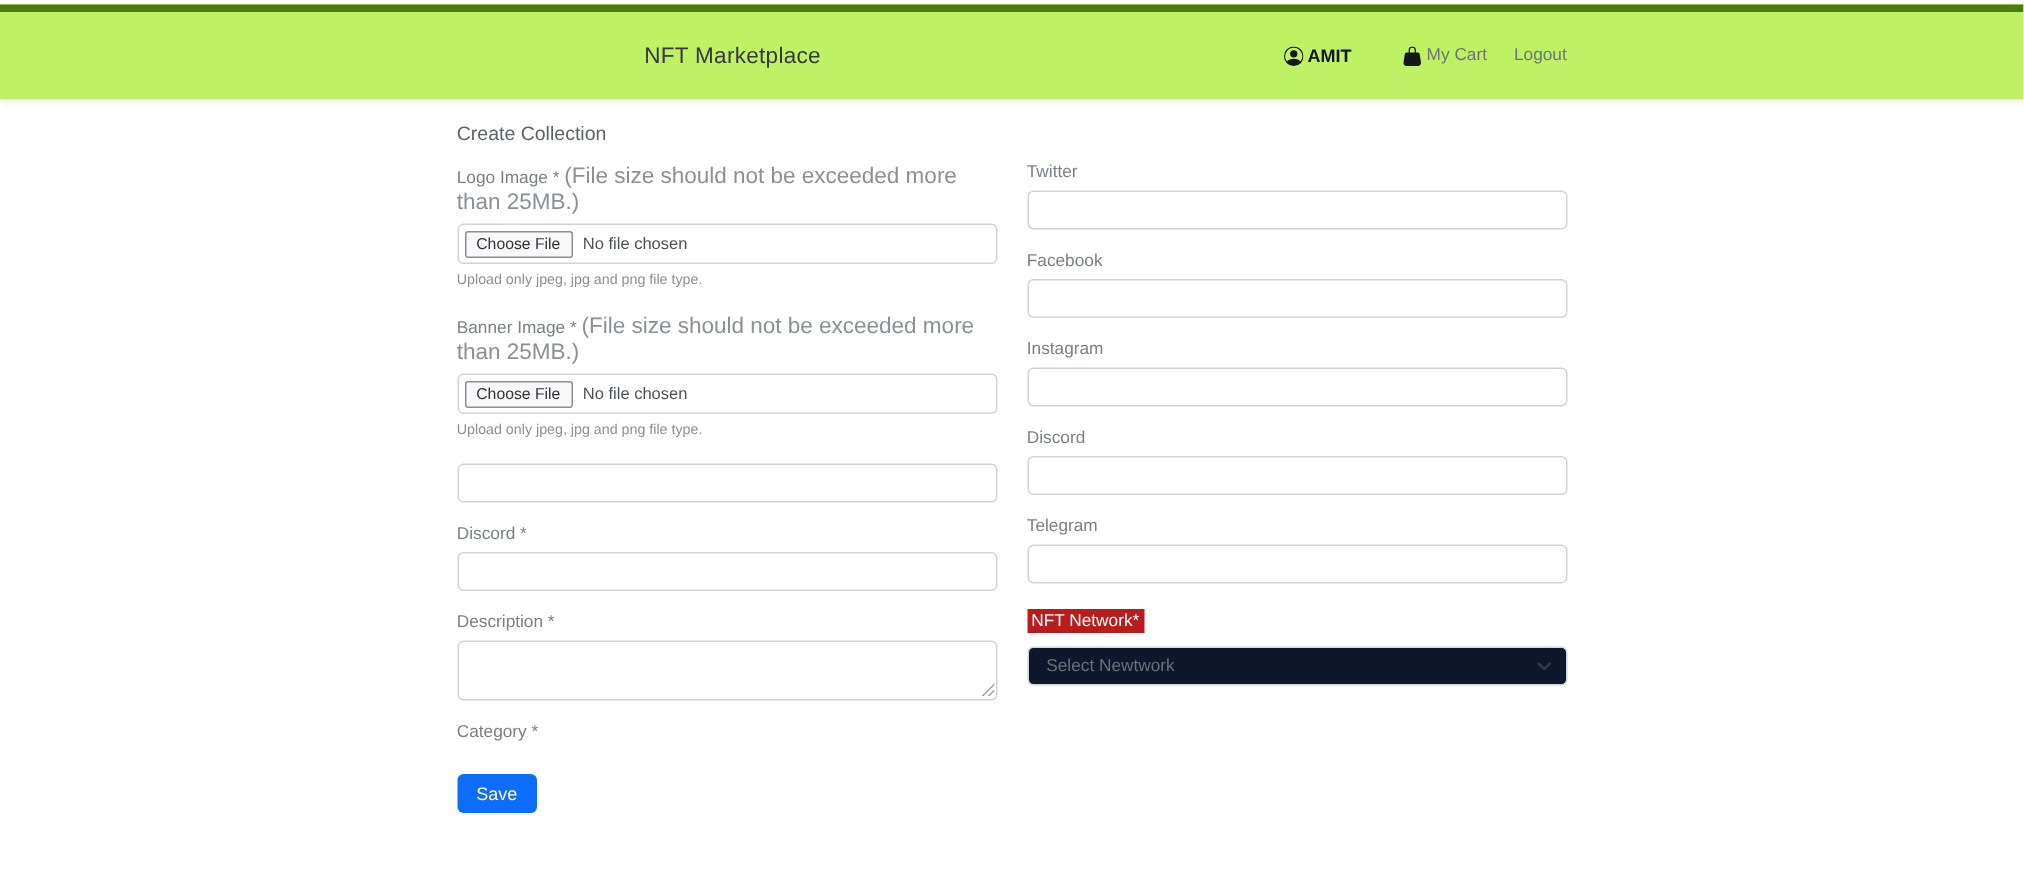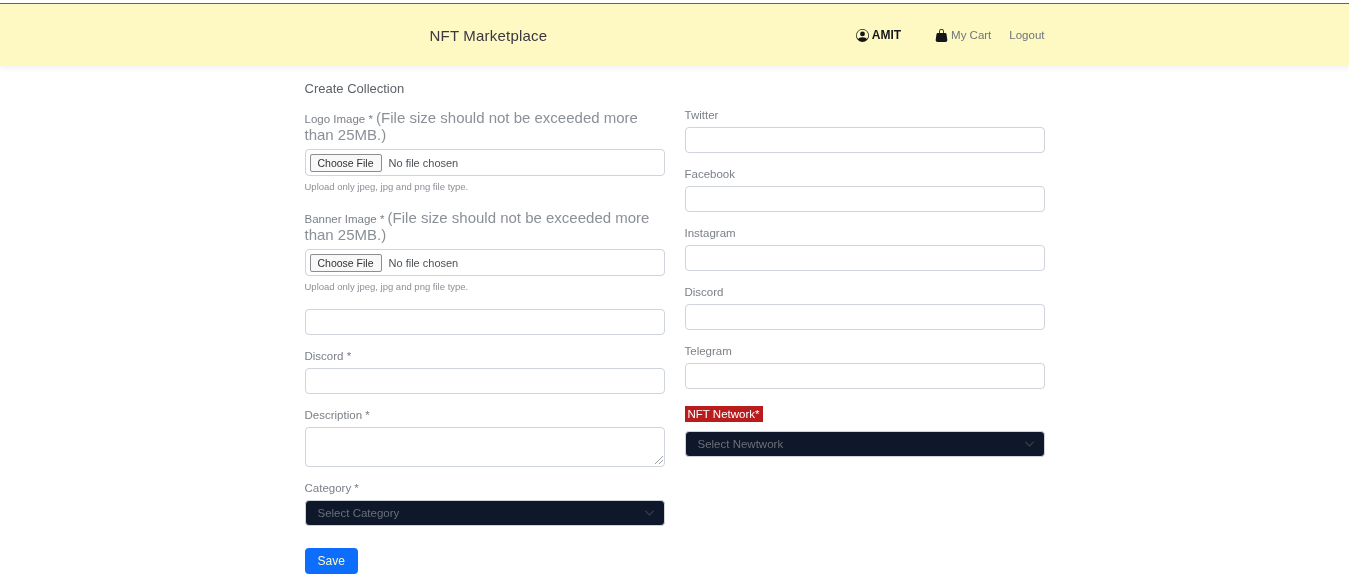--- a/index.html
+++ b/index.html
@@ -9,22 +9,22 @@
     width: 1349px;
     height: 583px;
     overflow: hidden;
     color: #212529;
   }
 
   
   .navbar {
     margin-top: 3px;
     height: 63px;
-    background: #fef9c3;
-    border-top: 1px solid #4d7c0f;
+    background: #bef264;
+    border-top: 5px solid #4d7c0f;
     box-shadow: 0 3px 6px rgba(0,0,0,0.05);
     text-align: right;
   }
   .navbar-inner {
     width: 740px;
     margin: 0 auto;
     height: 100%;
     display: flex;
     align-items: center;
   }
@@ -271,28 +271,20 @@
             <svg viewBox="0 0 9 9" xmlns="http://www.w3.org/2000/svg">
               <line x1="1" y1="9" x2="9" y2="1" stroke="#9aa0a6" stroke-width="1"></line>
               <line x1="5" y1="9" x2="9" y2="5" stroke="#9aa0a6" stroke-width="1"></line>
             </svg>
           </span>
         </div>
       </div>
 
       <div class="form-group">
         <label class="field-label">Category *</label>
-        <div class="select">
-          <span class="select-value">Select Category</span>
-          <span class="select-chevron">
-            <svg viewBox="0 0 16 16" xmlns="http://www.w3.org/2000/svg">
-              <path d="M2.5 5.5 L8 11 L13.5 5.5" fill="none" stroke="#343a40" stroke-width="2.2" stroke-linecap="round" stroke-linejoin="round"></path>
-            </svg>
-          </span>
-        </div>
       </div>
 
       <button class="save-btn">Save</button>
     </div>
 
     <div class="col-right">
 
       <div class="form-group">
         <label class="field-label">Twitter</label>
         <input type="text" class="text-input" style="">

